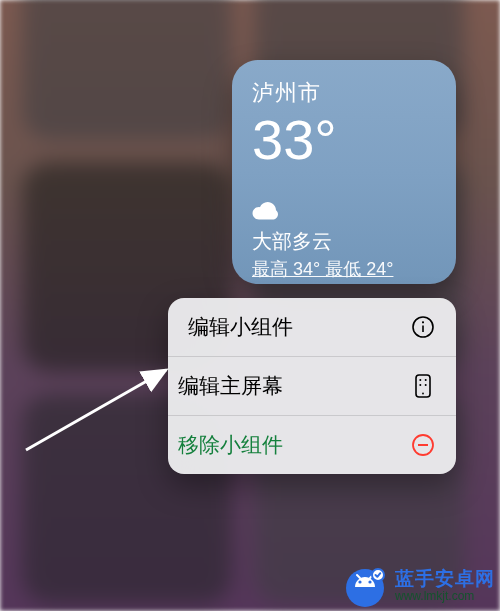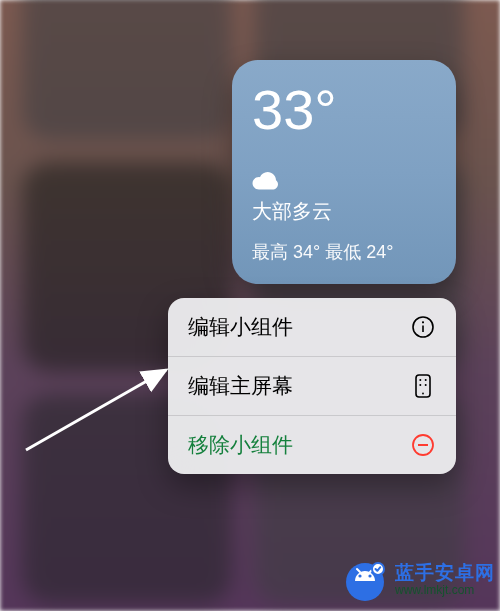--- a/index.html
+++ b/index.html
@@ -70,22 +70,23 @@
   .weather .cond-icon {
     display: inline-block;
     vertical-align: middle;
   }
   .weather .cond {
     font-size: 20px;
     margin-top: 4px;
   }
   .weather .hi-lo {
     font-size: 18px;
-    margin-top: 15px;
+    margin-top: 2px;
     opacity: 0.95;
+    text-decoration: underline;
   }
 
   .menu {
     position: absolute;
     top: 298px;
     left: 168px;
     width: 288px;
     border-radius: 16px;
     background: rgba(236,236,238,0.96);
     box-shadow: 0 12px 30px rgba(0,0,0,0.35);
@@ -100,20 +101,21 @@
     padding: 0 20px;
     font-size: 21px;
     color: #000;
     gap: 40px;
   }
   .menu .item.destructive {
     color: #15803d;
   }
   .menu .item + .item {
     border-top: 1px solid rgba(0,0,0,0.12);
+    padding-left: 10px;
   }
   .menu .icon {
     display: inline-flex;
     align-items: center;
     justify-content: center;
     width: 26px;
     height: 26px;
   }
 
   .arrow {
@@ -121,21 +123,21 @@
     top: 348px;
     left: 18px;
     width: 160px;
     height: 110px;
     pointer-events: none;
   }
 
   .watermark {
     position: absolute;
     right: 5px;
-    bottom: 7px;
+    bottom: 1px;
     display: flex;
     align-items: center;
     gap: 6px;
   }
   .watermark .wm-icon {
     width: 48px;
     height: 48px;
   }
   .watermark .wm-text {
     display: flex;
@@ -166,20 +168,21 @@
       <div class="tile t2"></div>
   </div>
   <div class="row row3">
     <div class="tile t1"></div>
       <div class="tile t2"></div>
   </div>
 
 </div>
 
 <div class="weather">
+  <div class="city">泸州市</div>
   <div class="temp">33°</div>
   <div class="cond-row">
     <span class="cond-icon">
       <svg width="26" height="18" viewBox="0 0 26 18">
         <path fill="#ffffff" d="M20 17.5H7c-3.6 0-6.5-2.8-6.5-6.2S3.4 5.1 7 5.1c.3 0 .6 0 .9.1C9.3 2.1 12.2 0 15.6 0c4.6 0 8.4 3.7 8.4 8.3 1.2.9 2 2.3 2 3.9 0 2.9-2.5 5.3-5.5 5.3H20z"></path>
       </svg>
     </span>
   </div>
   <div class="cond">大部多云</div>
   <div class="hi-lo">最高 34° 最低 24°</div>

